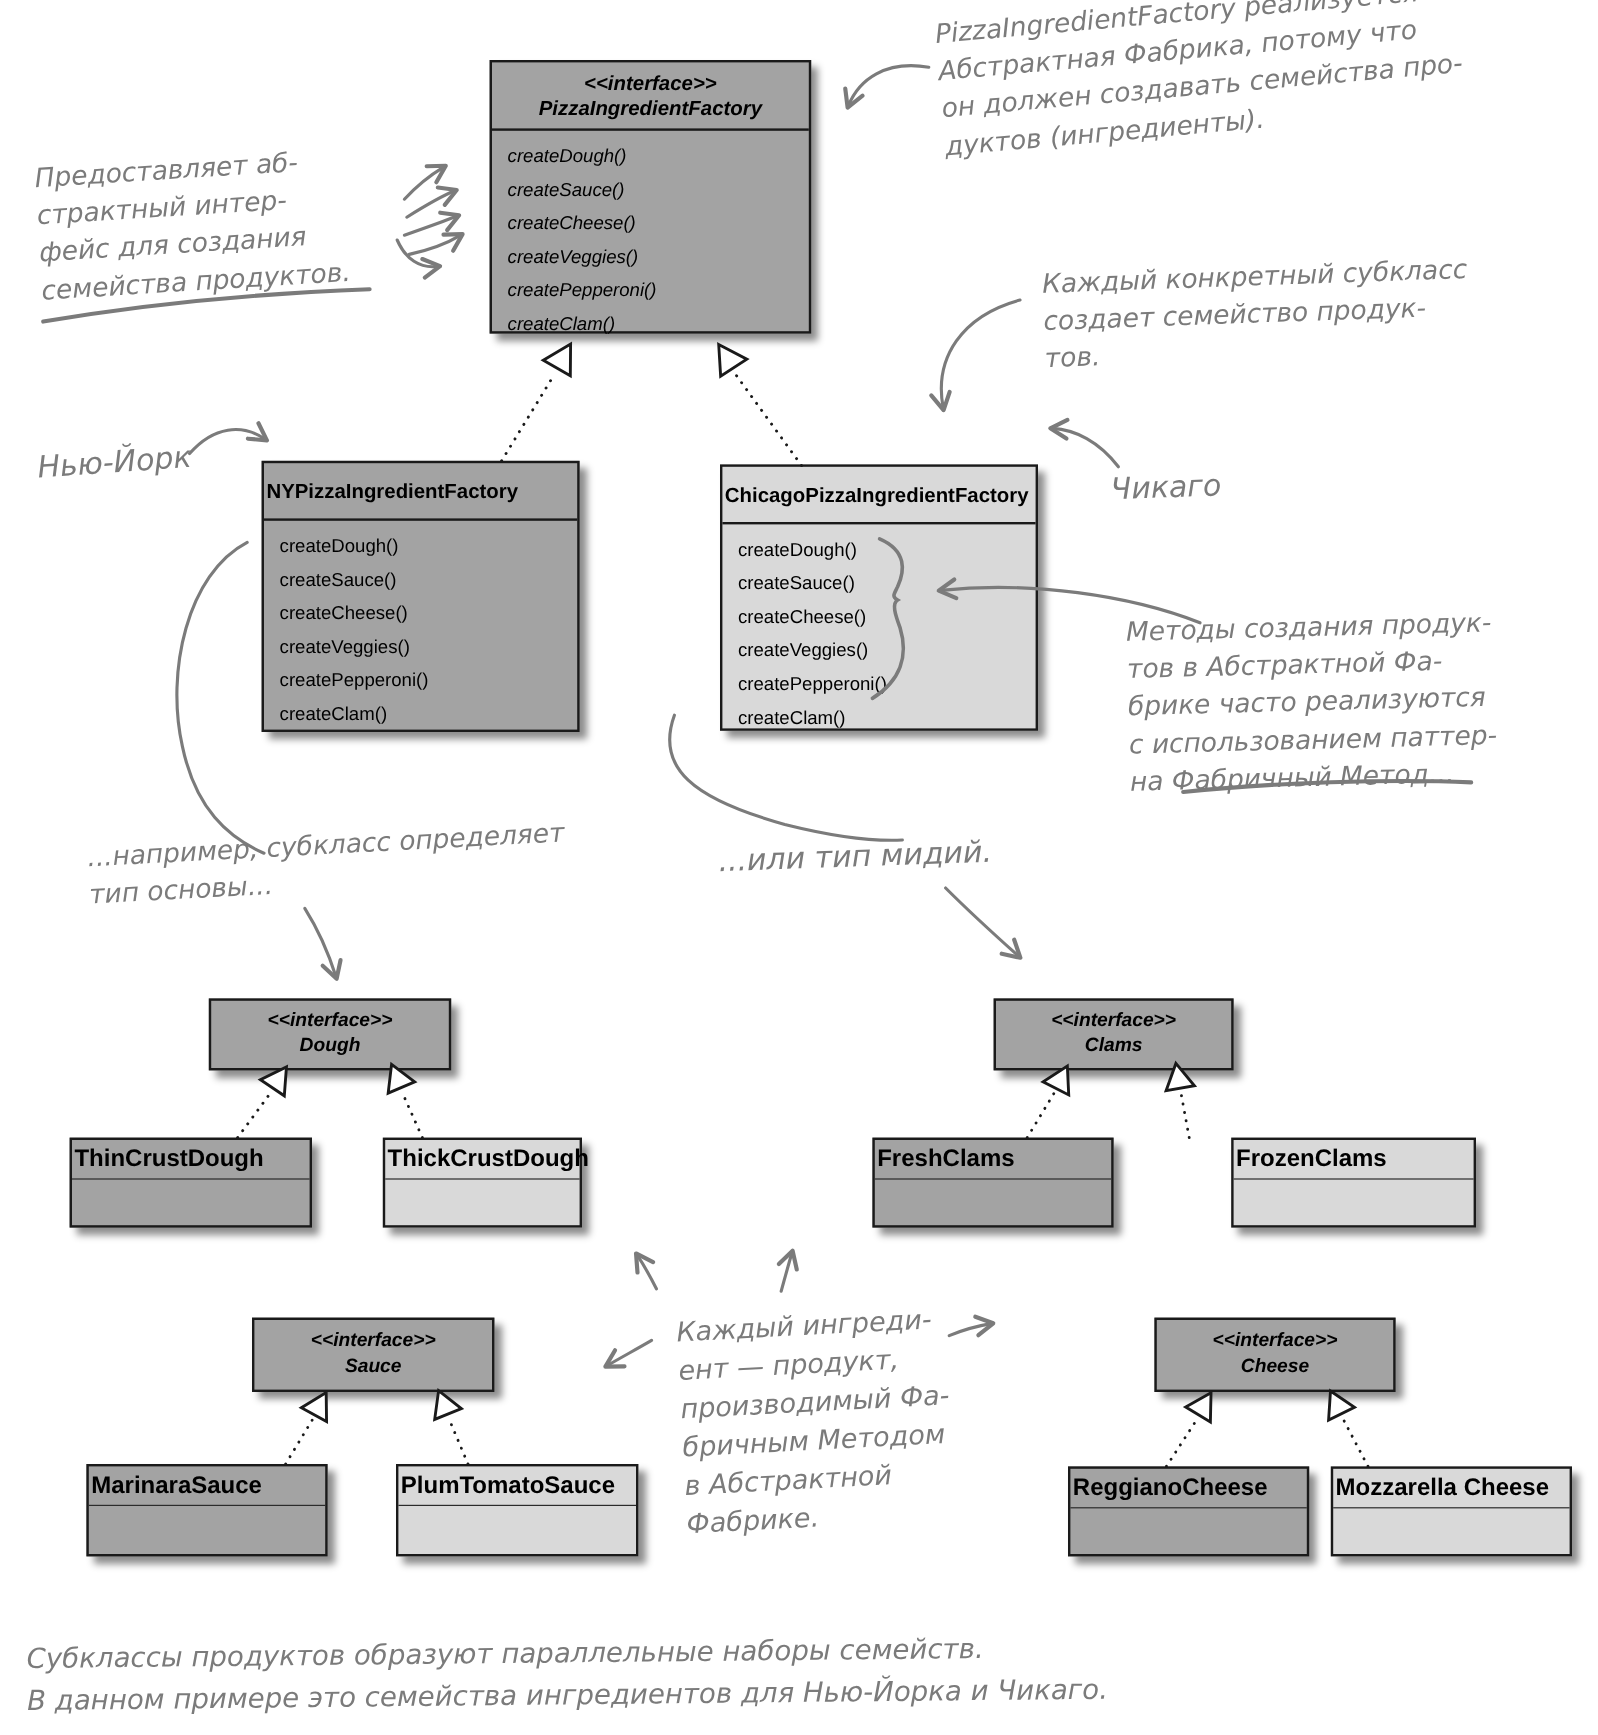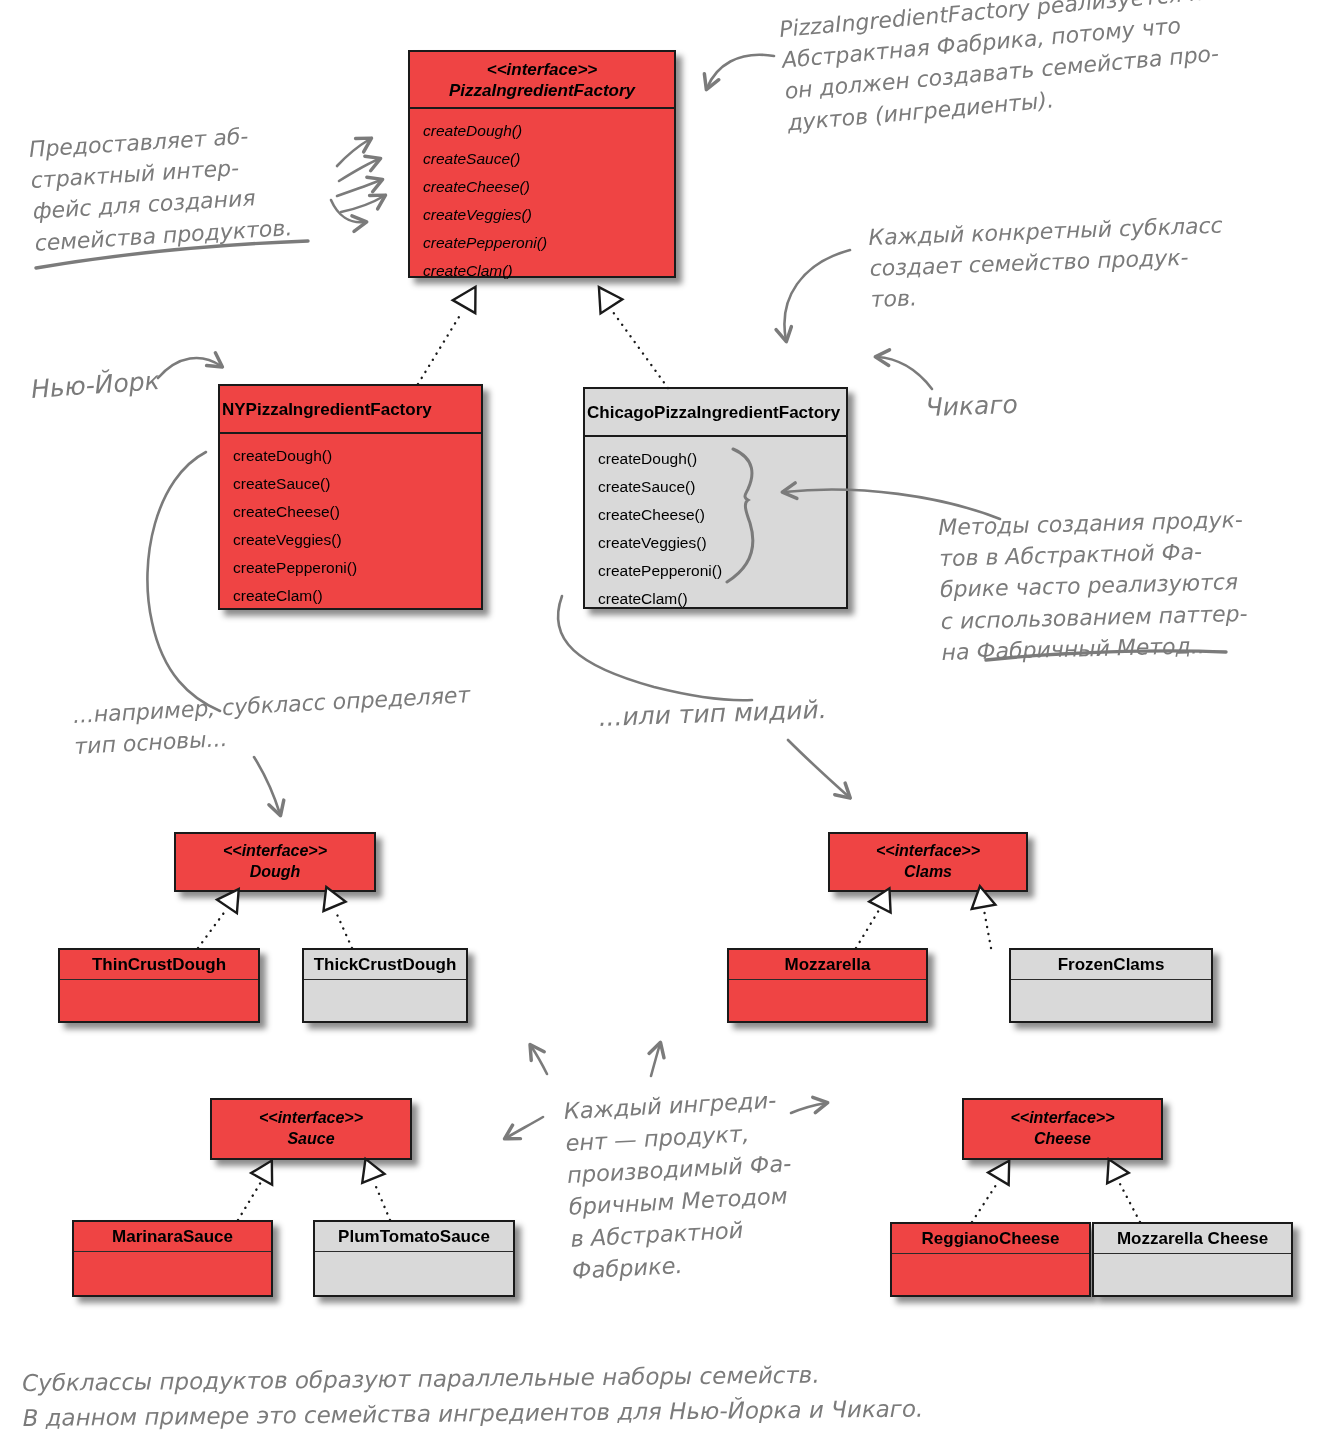--- a/index.html
+++ b/index.html
@@ -4,36 +4,36 @@
 <style>
   html,body { margin:0; padding:0; background:#ffffff; }
   .canvas {
     position:relative; width:1332px; height:1446px; background:#ffffff;
     font-family:"Liberation Sans", sans-serif; overflow:hidden;
   }
   svg.overlay { position:absolute; left:0; top:0; z-index:5; pointer-events:none; }
 
   
   .box {
-    position:absolute; background:#ef4444; border:2px solid #1a1a1a;
+    position:absolute; background:#a3a3a3; border:2px solid #1a1a1a;
     box-shadow:6px 6px 6px rgba(0,0,0,0.45); z-index:2; box-sizing:border-box;
   }
-  .box.gray { background:#d9d9d9; }
+  .box.gray { background:#d9d9d9;margin-left:17px; }
   .hdr2 { text-align:center; font-weight:bold; font-style:italic;
           padding:7px 2px 5px; line-height:1.25; font-size:17px;
           border-bottom:2px solid #1a1a1a; }
   .hdr1 { text-align:left; font-weight:bold; font-size:17px;
           padding:14px 2px 12px; border-bottom:2px solid #1a1a1a; }
   .methods { padding:8px 0 0 13px; }
   .methods .m { height:28px; display:flex; align-items:center; font-size:15.5px; }
   .methods.it .m { font-style:italic; }
   .ibox { display:flex; flex-direction:column; justify-content:center;
           text-align:center; font-weight:bold; font-style:italic;
           font-size:16px; line-height:1.3; }
-  .sub .t { text-align:center; font-weight:bold; font-size:17px;
+  .sub .t { text-align:left; font-weight:bold; font-size:20px;
             padding:5px 2px 4px; border-bottom:1.5px solid #2b2b2b; }
 
   
   .hand {
     position:absolute; z-index:6; color:#7b7b7b; font-style:italic;
     font-family:"DejaVu Sans", sans-serif; white-space:pre-line;
     line-height:1.42; transform-origin:left top;
   }
 </style>
 </head>
@@ -89,21 +89,21 @@
   </div>
   <div class="box sub gray" style="left:302px;top:948px;width:166px;height:75px">
     <div class="t">ThickCrustDough</div>
   </div>
 
   <div class="box ibox" style="left:828px;top:832px;width:200px;height:60px">
     <div>&lt;&lt;interface&gt;&gt;</div>
     <div>Clams</div>
   </div>
   <div class="box sub" style="left:727px;top:948px;width:201px;height:75px">
-    <div class="t">Mozzarella</div>
+    <div class="t">FreshClams</div>
   </div>
   <div class="box sub gray" style="left:1009px;top:948px;width:204px;height:75px">
     <div class="t">FrozenClams</div>
   </div>
 
   <div class="box ibox" style="left:210px;top:1098px;width:202px;height:62px">
     <div>&lt;&lt;interface&gt;&gt;</div>
     <div>Sauce</div>
   </div>
   <div class="box sub" style="left:72px;top:1220px;width:201px;height:77px">

